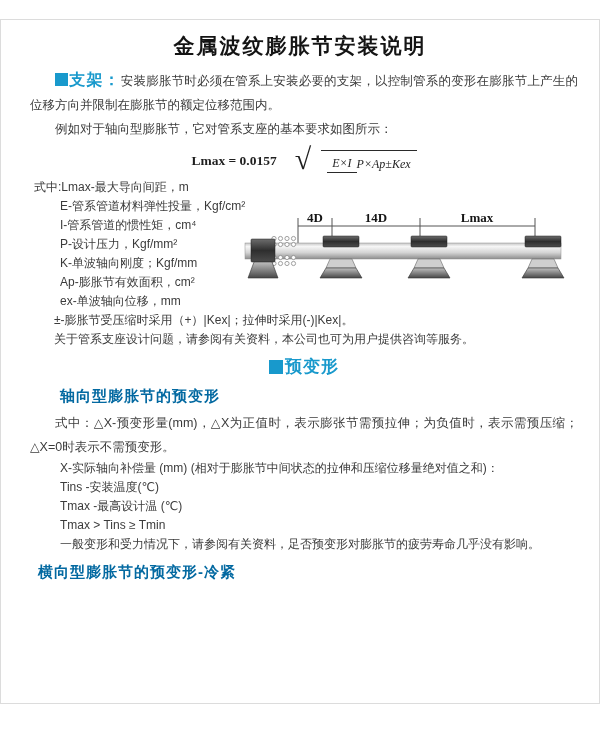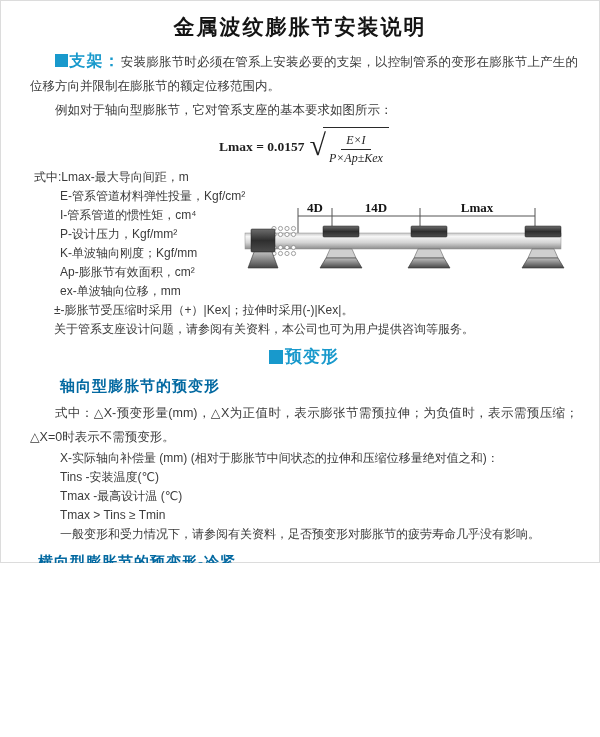--- a/index.html
+++ b/index.html
@@ -1,37 +1,38 @@
 <!DOCTYPE html>
 <html><head>
 <meta charset="utf-8">
 <style>
   html,body{margin:0;padding:0;background:#fff;}
   .page{
-    width:600px;height:563px;background:#ffffff;position:relative;overflow:hidden;
+    width:600px;height:685px;background:#ffffff;position:relative;overflow:hidden;
     font-family:"Liberation Sans","DejaVu Sans",sans-serif;color:#3b3b3b;
     box-shadow:inset 0 0 0 1px #dcdcdc;
+    margin-top:19px;
   }
   .content{padding:0 22px 0 30px;}
   h1{
     text-align:center;font-size:21px;line-height:28px;margin:13px 0 8px 0;
     color:#141414;font-weight:700;letter-spacing:2px;
   }
   p.body{font-size:12.5px;line-height:24px;margin:0;text-align:justify;}
   .ind{text-indent:25px;}
   .marker{display:inline-block;width:13px;height:13px;background:#1899cc;margin:0 1px 0 25px;vertical-align:-1px;}
   .sec-head{color:#1899cc;font-size:16px;font-weight:700;letter-spacing:1px;}
   
   .formula{display:flex;justify-content:center;align-items:center;
-    font-family:"Liberation Serif","DejaVu Serif",serif;color:#1f1f1f;}
+    font-family:"Liberation Serif","DejaVu Serif",serif;color:#1f1f1f;gap:13px;}
   .f1{margin:5px 0 2px 0;}
   .f-pre{font-weight:700;font-size:13.5px;margin-right:5px;}
   .sqrt-sign{font-size:30px;line-height:30px;font-weight:400;transform:translateY(-2px);}
   .sqrt-box{border-top:1.5px solid #2a2a2a;margin-left:-3px;padding:2px 6px 0 6px;display:inline-block;}
-  .frac{display:inline-flex;flex-direction:column;align-items:center;font-size:12px;line-height:15px;font-style:italic;}
+  .frac{display:inline-flex;flex-direction:row;align-items:center;font-size:12px;line-height:15px;font-style:italic;}
   .frac .num{border-bottom:1px solid #2a2a2a;padding:0 5px 1px 5px;}
   .frac .den{padding-top:1px;}
   .frac.upright{font-style:normal;}
   .f2{font-size:13px;font-weight:700;margin:3px 0 3px 0;}
   .f2 .paren,.f3 .paren{font-size:24px;font-weight:400;margin:0 2px;transform:translateY(-1px);}
   .f2 .frac,.f3 .frac{font-weight:400;margin:0 2px;}
   .f2 .op{font-weight:400;margin:0 4px;}
   
   .defs-block{position:relative;font-size:12px;line-height:19px;margin-top:2px;}
   .def{margin-left:30px;white-space:nowrap;}

